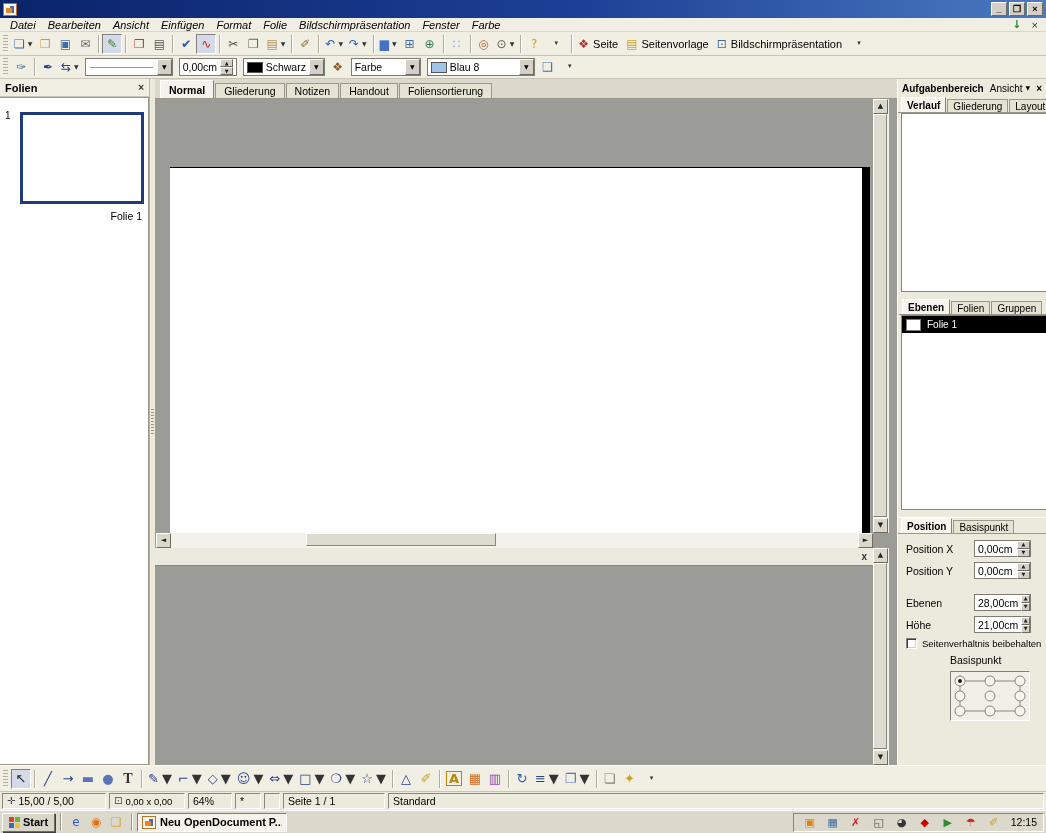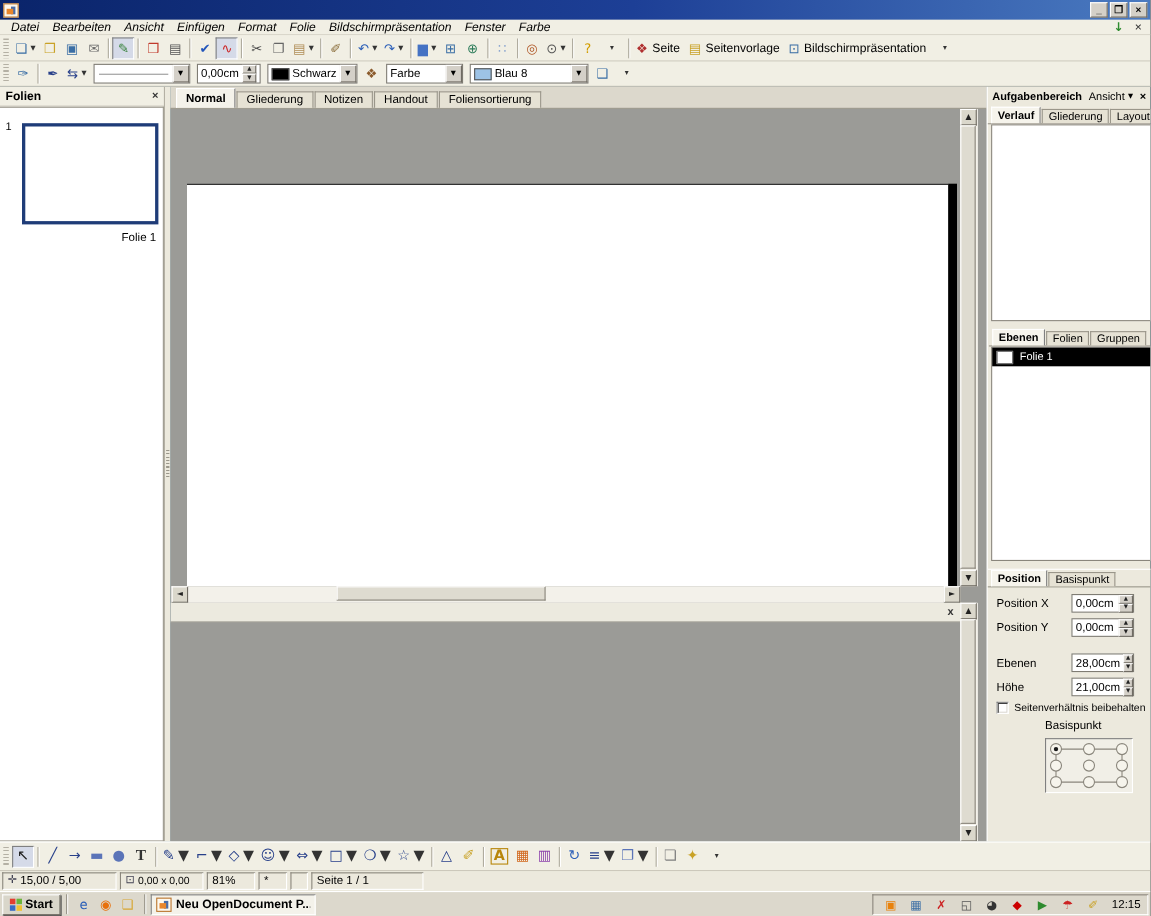--- a/index.html
+++ b/index.html
@@ -578,28 +578,31 @@
   <div class="abs" id="statusbar" data-name="status-bar">
     <span class="scell" style="width:104px;" data-name="status-position">
       <span class="sic glyph" data-name="position-icon">✛</span>
       <span data-name="status-position-text">15,00 / 5,00</span>
     </span>
     <span class="scell" style="width:76px;font-size:9.5px;" data-name="status-size">
       <span class="sic glyph" data-name="size-icon">⊡</span>
       <span data-name="status-size-text">0,00 x 0,00</span>
     </span>
     <span class="scell" style="width:44px;" data-name="status-zoom">
-        <span data-name="status-zoom-text">81%</span>
+        <span data-name="status-zoom-text">64%</span>
       </span>
     <span class="scell" style="width:26px;" data-name="status-modified">
         <span data-name="status-modified-text">*</span>
       </span>
     <span class="scell" style="width:16px;" data-name="status-blank"></span>
     <span class="scell" style="width:102px;" data-name="status-page">
         <span data-name="status-page-text">Seite 1 / 1</span>
+      </span>
+    <span class="scell" style="flex:1;" data-name="status-template">
+        <span data-name="status-template-text">Standard</span>
       </span>
   </div>
 
   <div class="abs" id="taskbar" data-name="taskbar">
     <span id="startbtn" data-name="start-button">
       <span class="winlogo" data-name="windows-logo-icon">
         <i style="background:#e33e30;"></i>
           <i style="background:#6bb43a;"></i>
           <i style="background:#3a6bc4;"></i>
           <i style="background:#f2c230;"></i>

